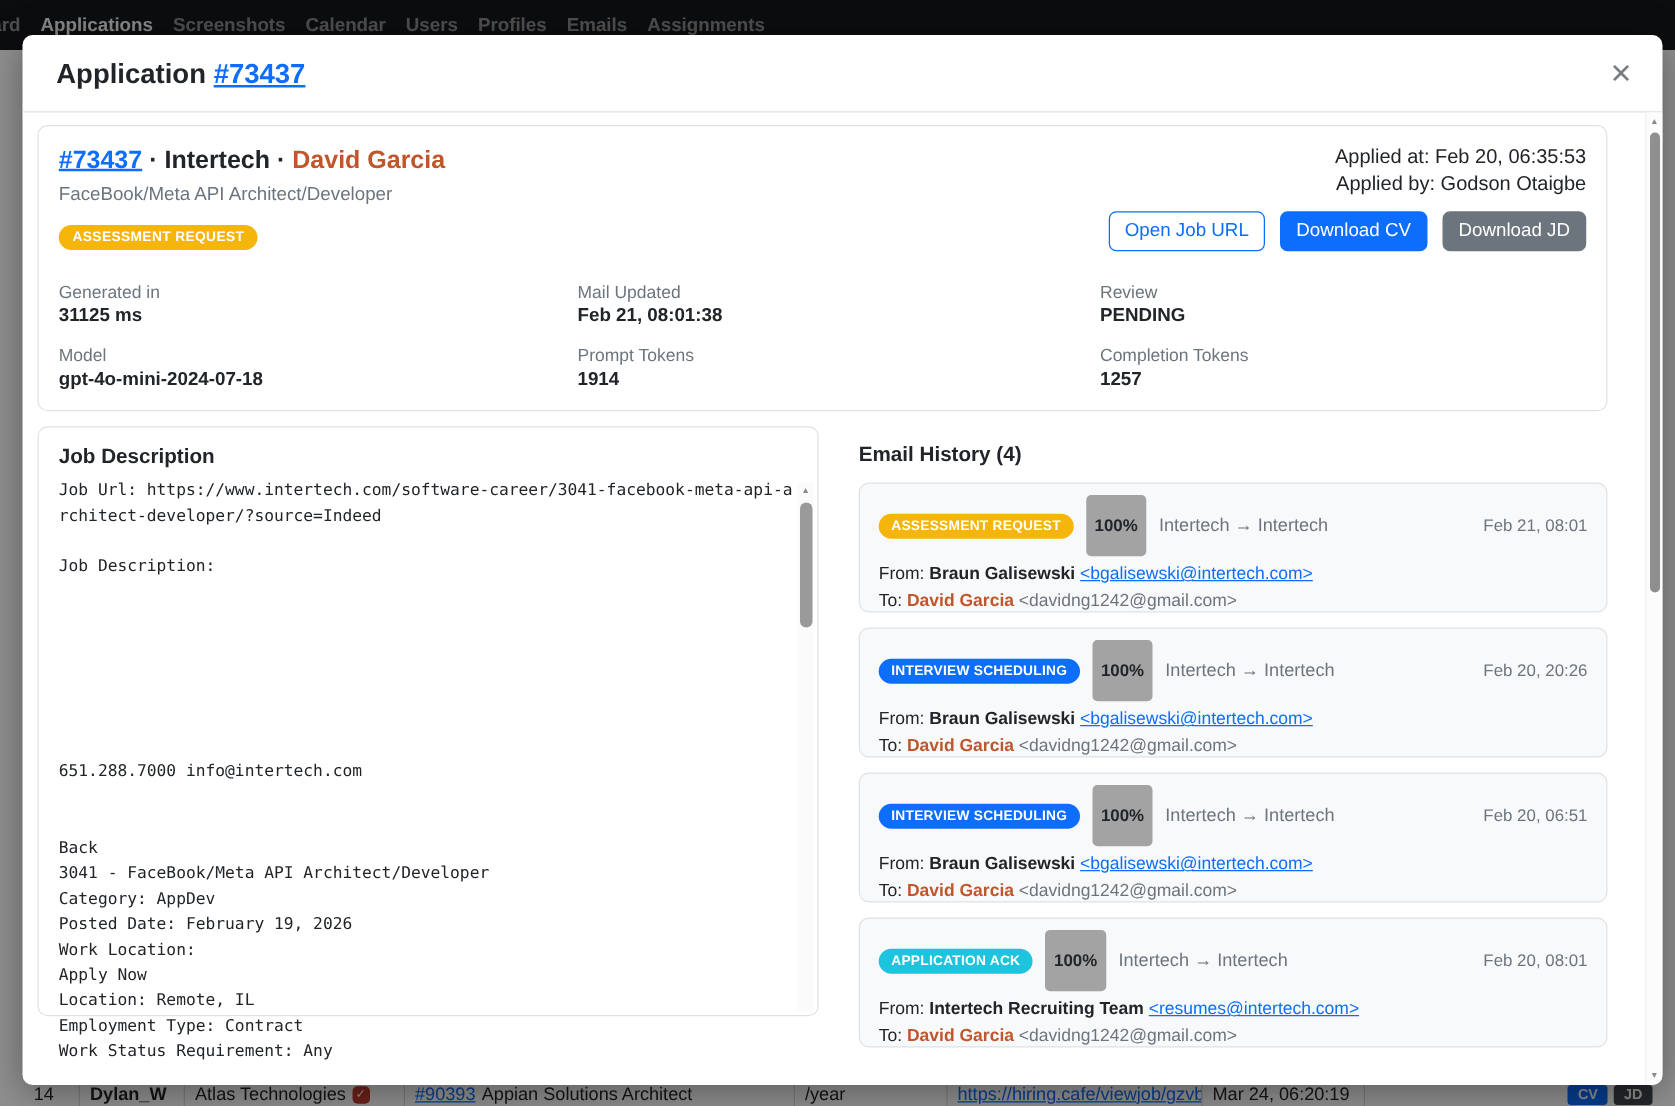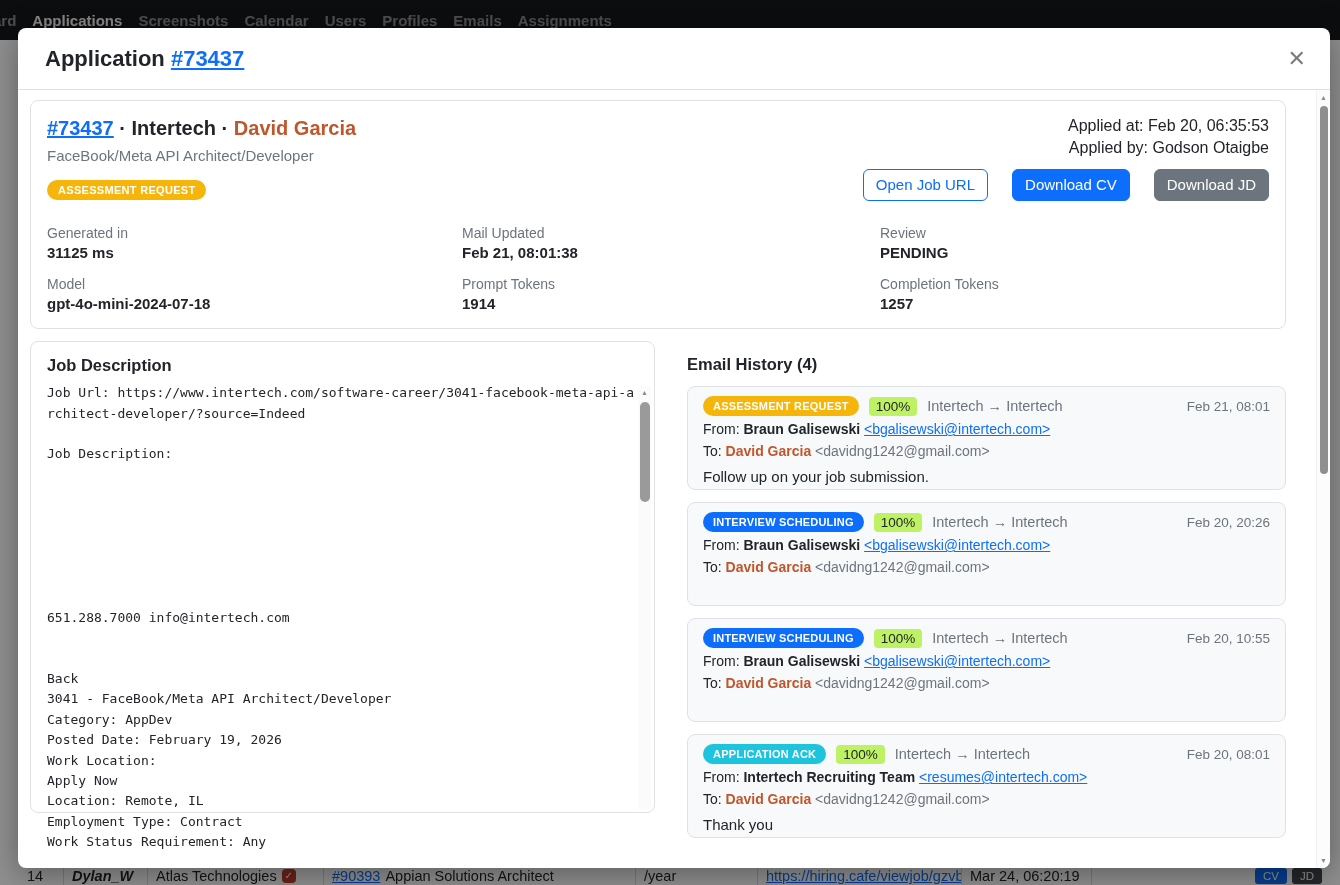--- a/index.html
+++ b/index.html
@@ -11,30 +11,30 @@
   .navbar { position:absolute; top:0; left:0; right:0; height:40px; background:#16181b;
     display:flex; align-items:center; gap:16px; padding-left:0; overflow:hidden; }
   .nav-item { font-size:15px; font-weight:600; color:rgba(255,255,255,.50); white-space:nowrap; cursor:pointer; }
   .nav-item.active { color:#f2f2f2; }
   .nav-item:first-child { margin-left:-62px; }
 
   .bg-row { position:absolute; bottom:0; left:0; right:0; height:18px; background:#fff;
     display:flex; align-items:center; font-size:14.5px; white-space:nowrap; overflow:hidden; }
   .bg-cell { padding:0 8px; border-right:1px solid #d9d9d9; height:100%; display:flex; align-items:center; gap:5px; overflow:hidden; }
   .bg-cell.c-num { width:34px; padding-left:27px; width:64px; }
-  .bg-cell.c-user { width:84px; font-weight:700;font-style:italic; }
+  .bg-cell.c-user { width:84px; font-weight:700; }
   .bg-cell.c-company { width:176px; }
   .bg-cell.c-job { width:312px; }
   .bg-cell.c-salary { width:122px; }
   .bg-cell.c-url { width:204px; }
   .bg-cell.c-date { width:130px; }
   .bg-link { color:var(--accent,#0d6efd); text-decoration:underline; }
   .verify-dot { display:inline-block; width:14px; height:14px; border-radius:4px; background:#c0392b;
     color:#fff; font-size:10px; line-height:14px; text-align:center; flex:0 0 auto; }
-  .mini-btn { font-size:11.5px; font-weight:400; color:#fff; border:none; border-radius:3px;
+  .mini-btn { font-size:11.5px; font-weight:700; color:#fff; border:none; border-radius:3px;
     padding:2px 8px; margin-left:5px; cursor:pointer; }
   .mini-btn.cv { background:var(--accent,#0d6efd); }
   .mini-btn.jd { background:#40464d; }
   .bg-actions { margin-left:auto; padding-right:18px; display:flex; align-items:center; }
 
   .overlay { position:fixed; inset:0; background:rgba(0,0,0,.44); z-index:1; }
 
   
   .modal { position:fixed; left:18px; top:28px; width:1312px; height:840px; background:#fff;
     border-radius:8px; overflow:hidden; z-index:2; box-shadow:0 6px 30px rgba(0,0,0,.35); }
@@ -50,21 +50,21 @@
   .summary-card { border:1px solid #dee2e6; border-radius:8px; padding:16px; }
   .card-top { display:flex; justify-content:space-between; align-items:flex-start; }
   .sum-title { font-size:20px; font-weight:700; }
   .sum-title a { color:var(--accent,#0d6efd); text-decoration:underline; cursor:pointer; }
   .sum-title .cand { color:var(--candidate,#c0562c); }
   .sum-sub { margin-top:7px; font-size:15px; color:var(--muted,#6c757d); }
   .status-badge { display:inline-block; margin-top:16px; background:var(--warning,#f5b50a);
     color:#fff; font-size:11px; font-weight:700; letter-spacing:.3px; padding:4px 11px; border-radius:10px; }
   .card-right { text-align:right; }
   .applied-line { font-size:16px; margin-bottom:4px; }
-  .btn-row { margin-top:12px; display:flex; gap:24px; justify-content:flex-end; }
+  .btn-row { margin-top:12px; display:flex; gap:12px; justify-content:flex-end; }
   .btn { font-size:15px; padding:5px 12px; border-radius:6px; cursor:pointer;
     font-family:inherit; line-height:1.35; }
   .btn-outline { background:#fff; border:1px solid var(--accent,#0d6efd); color:var(--accent,#0d6efd); }
   .btn-primary { background:var(--accent,#0d6efd); border:1px solid var(--accent,#0d6efd); color:#fff; }
   .btn-secondary { background:var(--muted,#6c757d); border:1px solid var(--muted,#6c757d); color:#fff; }
 
   .stats-grid { margin-top:24px; display:grid; grid-template-columns:415px 418px 1fr; row-gap:15px; }
   .stat-label { font-size:14px; color:var(--muted,#6c757d); }
   .stat-value { font-size:15px; font-weight:700; margin-top:3px; }
 
@@ -78,21 +78,21 @@
   .jd-scroll { position:absolute; top:44px; right:3px; bottom:3px; width:13px; background:#fbfbfb; }
   .scroll-arrow { position:absolute; left:0; width:100%; text-align:center; font-size:7px; color:#8a8a8a; }
   .jd-thumb { position:absolute; left:1.5px; width:10px; top:16px; height:100px;
     background:#9a9a9a; border-radius:5px; cursor:pointer; }
 
   .email-card { background:#f8f9fa; border:1px solid #dee2e6; border-radius:8px;
     padding:9px 15px 10px; margin-bottom:12px; height:104px; overflow:hidden; font-size:14px; }
   .ehead { display:flex; align-items:center; gap:10px; }
   .badge-pill { color:#fff; font-size:11px; font-weight:700; letter-spacing:.2px;
     padding:4px 10px; border-radius:10px; white-space:nowrap; }
-  .score-chip { background:#bef264; border-radius:4px; font-size:13.5px; font-weight:400; padding:2px 7px; }
+  .score-chip { background:#a3a3a3; border-radius:4px; font-size:13.5px; font-weight:700; padding:17px 7px; }
   .route { color:var(--muted,#6c757d); font-size:14.5px; }
   .edate { margin-left:auto; color:var(--muted,#6c757d); font-size:13.5px; }
   .eline { margin-top:5px; line-height:17px; }
   .eline b { font-weight:700; }
   .elink { color:var(--accent,#0d6efd); text-decoration:underline; cursor:pointer; }
   .to-name { color:var(--candidate,#c0562c); font-weight:700; }
   .muted { color:var(--muted,#6c757d); }
   .ebody { margin-top:8px; font-size:15px; line-height:18px; }
 
   .modal-scroll { position:absolute; top:62px; right:0; bottom:0; width:14px;
@@ -278,21 +278,21 @@
       <b class="to-name">David Garcia</b>
       <span class="muted">&lt;davidng1242@gmail.com&gt;</span>
     </div>
   </div>
 
   <div class="email-card">
     <div class="ehead">
       <span class="badge-pill" style="background: rgb(13, 110, 253);">INTERVIEW SCHEDULING</span>
       <span class="score-chip">100%</span>
       <span class="route">Intertech → Intertech</span>
-      <span class="edate">Feb 20, 10:55</span>
+      <span class="edate">Feb 20, 06:51</span>
     </div>
     <div class="eline">
       <span>From:</span>
       <b>Braun Galisewski</b>
       <a class="elink">&lt;bgalisewski@intertech.com&gt;</a>
     </div>
     <div class="eline">
       <span>To:</span>
       <b class="to-name">David Garcia</b>
       <span class="muted">&lt;davidng1242@gmail.com&gt;</span>

